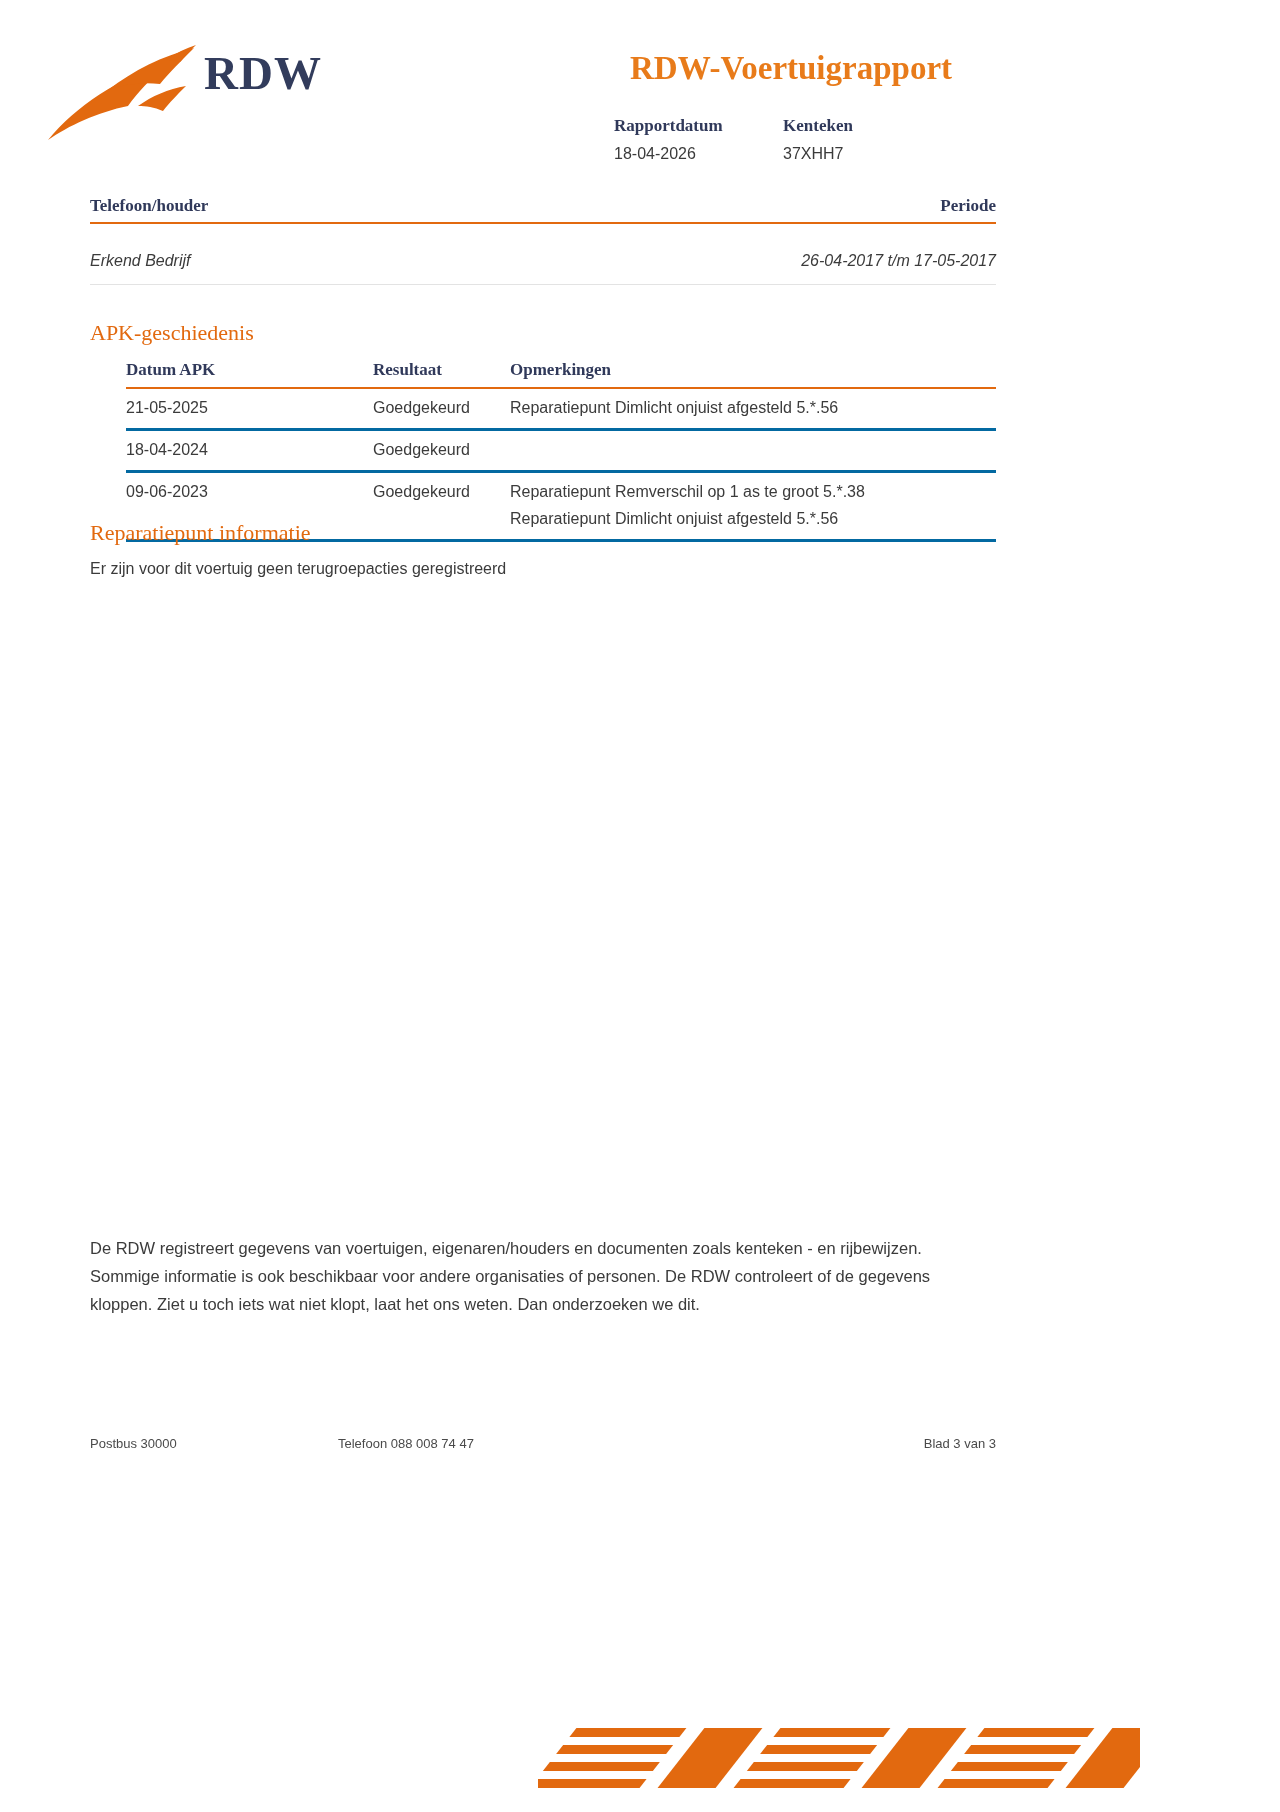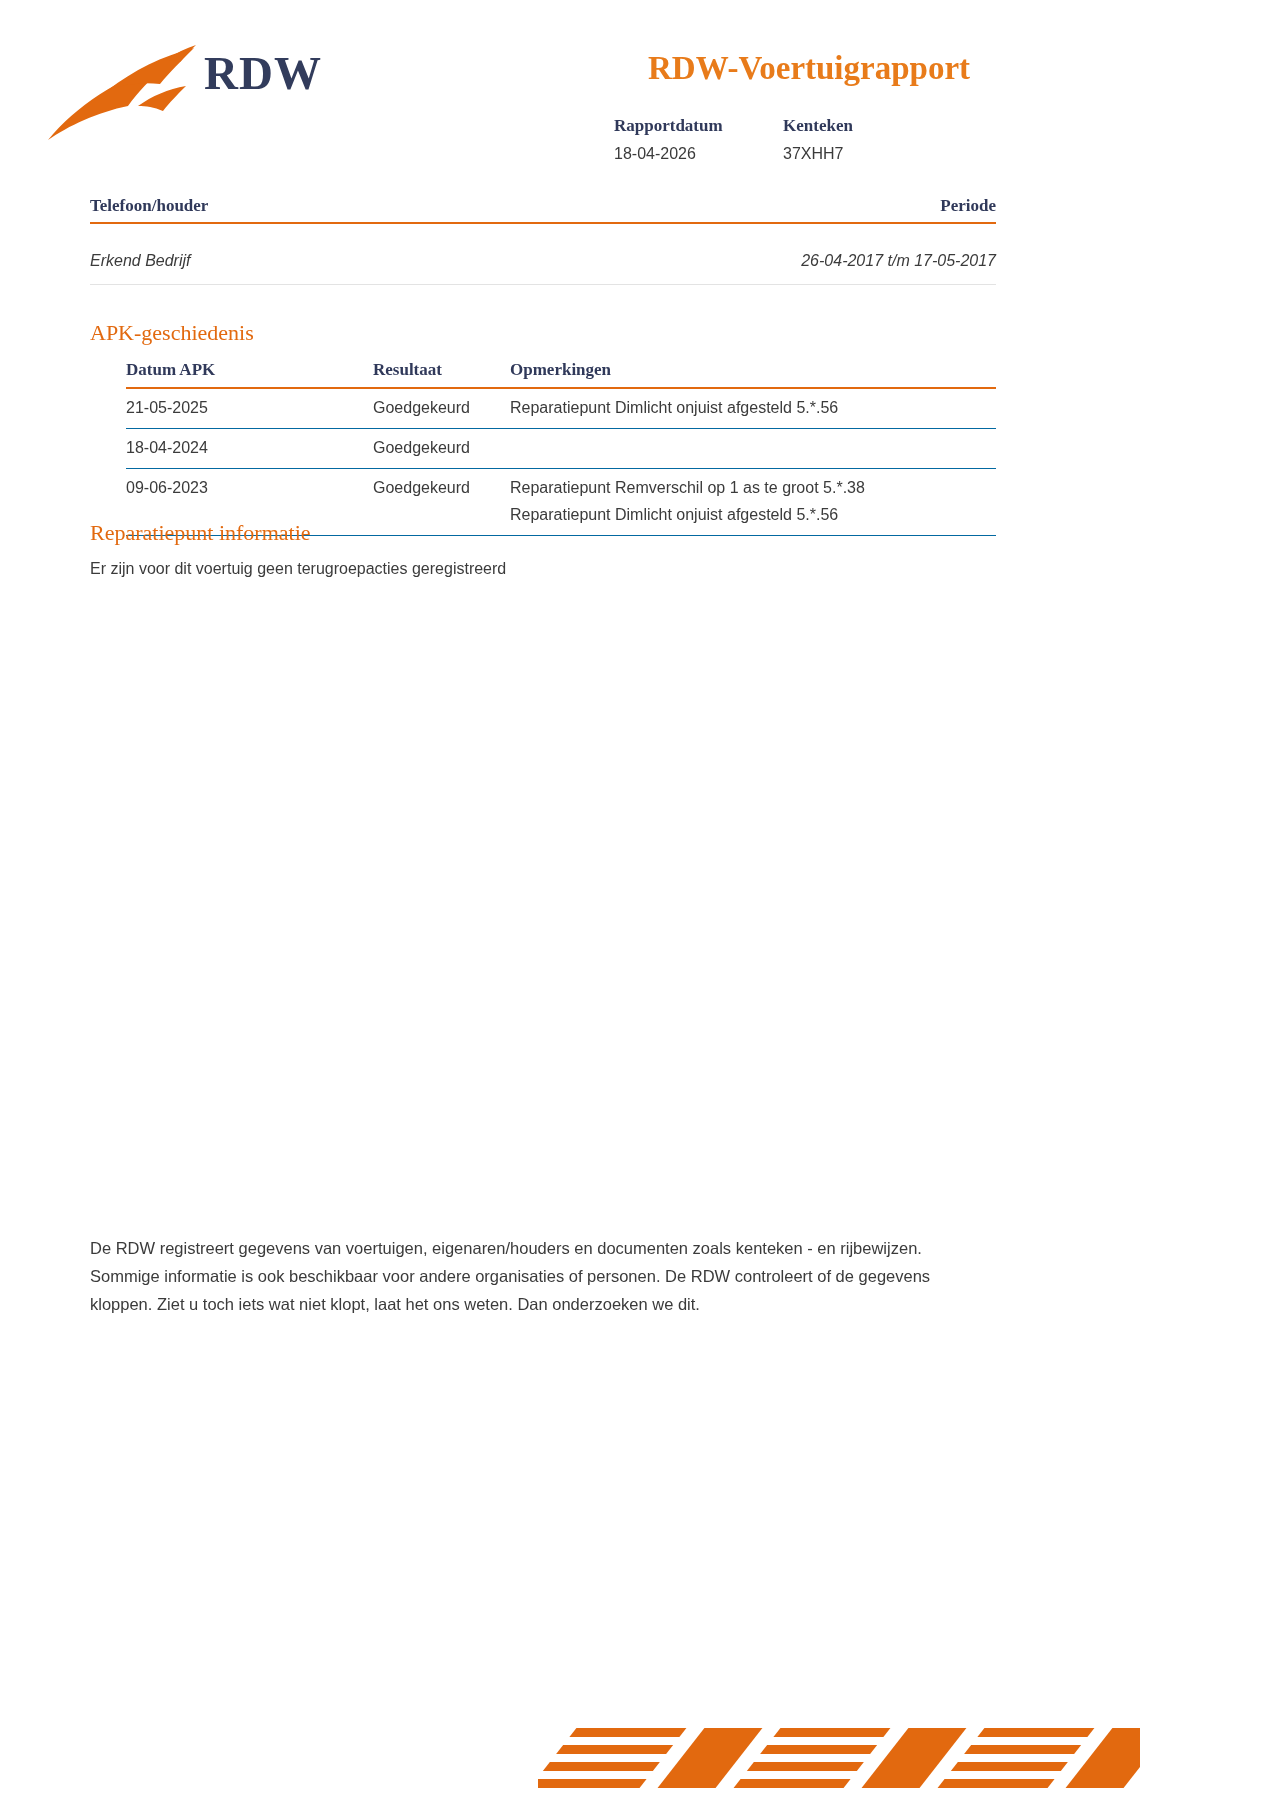--- a/index.html
+++ b/index.html
@@ -23,21 +23,21 @@
   .logo-text {
     font-family: "Liberation Serif", serif;
     font-weight: bold;
     font-size: 47px;
     color: #323c5c;
     letter-spacing: 1px;
     margin-left: 8px;
     margin-top: 6px;
   }
   .doc-title {
-    position: absolute; top: 50px; left: 648px;
+    position: absolute; top: 50px; left: 630px;
     font-family: "Liberation Serif", serif;
     font-weight: bold;
     font-size: 33px;
     color: #e87b1a;
   }
   .meta-block {
     position: absolute; top: 116px; left: 614px;
     display: flex;
   }
   .meta-col-1 { width: 169px; }
@@ -75,21 +75,21 @@
     font-family: "Liberation Serif", serif;
     font-weight: normal;
     font-size: 22px;
     color: #e2690f;
   }
   .apk-table { margin-top: 14px; margin-left: 36px; }
   .apk-row {
     display: grid;
     grid-template-columns: 247px 137px 1fr;
     padding: 5px 0 7px 0;
-    border-bottom: 1px solid #0369a1;
+    border-bottom: 3px solid #0369a1;
   }
   .apk-row.header {
     border-bottom: 2px solid #e2690f;
     padding: 0 0 7px 0;
   }
   .apk-row.header > div {
     font-family: "Liberation Serif", serif;
     font-weight: bold;
     font-size: 17px;
     color: #30395a;
@@ -190,20 +190,25 @@
   <div class="recall-section">
     <div class="orange-head">Reparatiepunt informatie</div>
     <div class="recall-text">Er zijn voor dit voertuig geen terugroepacties geregistreerd</div>
   </div>
 
   <div class="proclaimer-section">
     <div class="proclaimer-text">De RDW registreert gegevens van voertuigen, eigenaren/houders en documenten zoals kenteken - en rijbewijzen. Sommige informatie is ook beschikbaar voor andere organisaties of personen. De RDW controleert of de gegevens kloppen. Ziet u toch iets wat niet klopt, laat het ons weten. Dan onderzoeken we dit.</div>
   </div>
 
   <div class="footer">
+    <div class="footer-row">
+      <div class="footer-col-left">Postbus 30000</div>
+      <div class="footer-col-mid">Telefoon 088 008 74 47</div>
+      <div class="footer-col-right">Blad 3 van 3</div>
+    </div>
   </div>
 
   <div class="decoration">
     <svg width="620" height="78" viewBox="0 0 620 78" aria-hidden="true">
       <g fill="#e2690f" transform="skewX(-38)">
 
         <rect x="40" y="2" width="110" height="9"></rect>
         <rect x="40" y="19" width="110" height="9"></rect>
         <rect x="40" y="36" width="110" height="9"></rect>
         <rect x="40" y="53" width="110" height="9"></rect>

